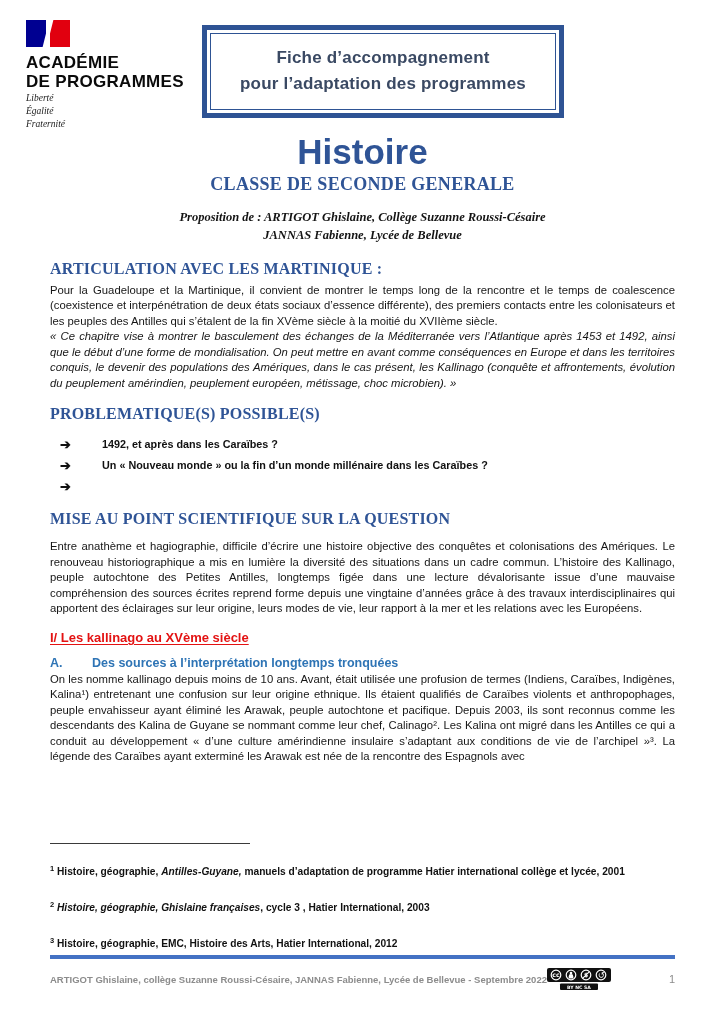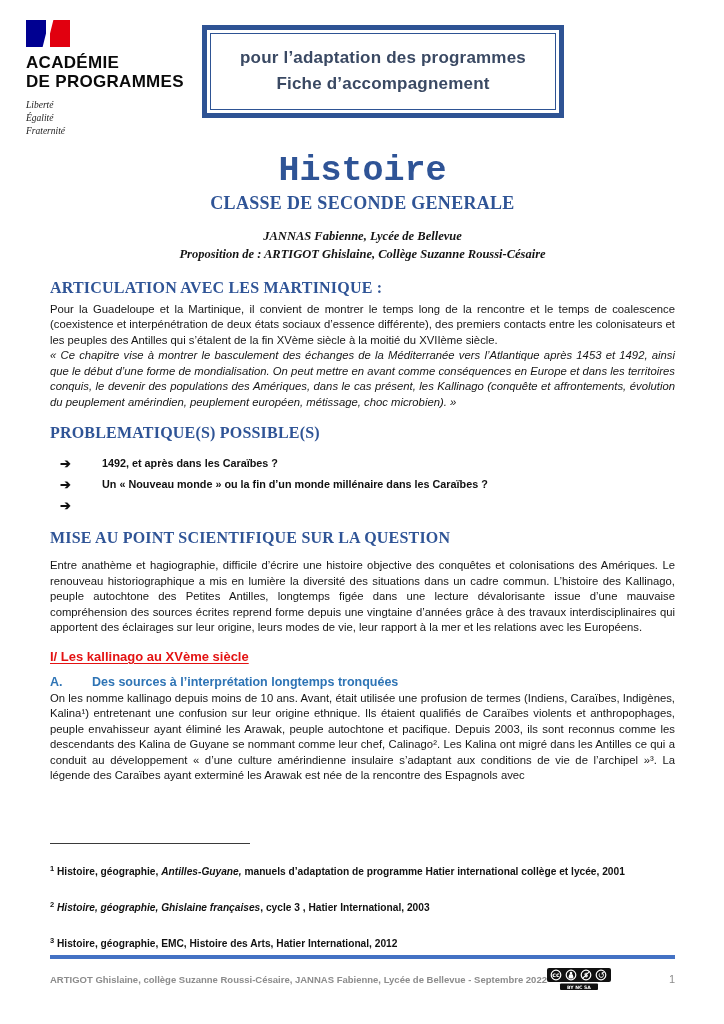--- a/index.html
+++ b/index.html
@@ -15,31 +15,31 @@
     display:flex;flex-direction:column;
   }
   
   .header{display:flex;align-items:flex-start;padding:20px 0 0 26px;flex:0 0 auto;}
   .brand{width:168px;flex:0 0 auto;}
   .flag{display:flex;width:44px;height:27px;margin-bottom:6px;}
   .flag-blue{width:20px;background:var(--flag-blue);}
   .flag-mid{width:4px;background:#fff;transform:skewX(-14deg);}
   .flag-red{width:20px;background:var(--flag-red);}
   .brand-name{font-weight:700;font-size:17px;line-height:1.14;color:#0a0a0a;letter-spacing:.3px;}
-  .motto{margin-top:7px;font-family:"Liberation Serif",serif;font-style:italic;font-size:9.5px;line-height:1.38;color:#1a1a1a;}
+  .motto{font-family:"Liberation Serif",serif;font-style:italic;font-size:9.5px;line-height:1.38;color:#1a1a1a;}
   .banner{
     margin-left:8px;margin-top:5px;width:362px;
     border:5px solid var(--banner-navy);
     box-shadow:inset 0 0 0 3px #fff,inset 0 0 0 4px var(--banner-navy);
     padding:15px 8px 17px;text-align:center;font-weight:700;font-size:17px;
     line-height:1.5;color:#3A4963;letter-spacing:.2px;
   }
   
   .main{padding:0 49px 0 50px;flex:0 0 auto;}
-  .title{margin-top:15px;text-align:center;font-family:Liberation Mono, monospace;font-weight:700;font-size:35px;line-height:1.05;color:var(--title-blue);}
+  .title{margin-top:3px;text-align:center;font-family:Liberation Sans, sans-serif;font-weight:700;font-size:35px;line-height:1.05;color:var(--title-blue);}
   .subtitle{margin-top:3px;text-align:center;font-family:"Liberation Serif",serif;font-weight:700;font-size:18px;letter-spacing:.3px;color:var(--title-blue);}
   .proposition{margin-top:14px;text-align:center;font-family:"Liberation Serif",serif;font-weight:700;font-style:italic;font-size:12.5px;line-height:1.42;color:#141414;}
   .theme{margin-top:19px;font-weight:700;font-size:12.4px;line-height:1.58;color:var(--theme-red);}
   .sec-heading{font-family:"Liberation Serif",serif;font-weight:700;font-size:16px;letter-spacing:.2px;color:var(--title-blue);line-height:1.2;}
   .m-art{margin-top:15px;}
   .m-prob{margin-top:13px;}
   .m-mise{margin-top:12px;}
   p.body{font-size:11.3px;line-height:15.5px;text-align:justify;color:#161616;}
   .first{margin-top:4px;}
   .it,.italic{font-style:italic;}
@@ -78,32 +78,32 @@
         <div>ACADÉMIE</div>
         <div>DE PROGRAMMES</div>
       </div>
       <div class="motto">
         <div>Liberté</div>
         <div>Égalité</div>
         <div>Fraternité</div>
       </div>
     </div>
     <div class="banner">
+      <div>Fiche d’accompagnement</div>
       <div>pour l’adaptation des programmes</div>
-      <div>Fiche d’accompagnement</div>
     </div>
   </div>
 
   <div class="main">
     <div class="title">Histoire</div>
     <div class="subtitle">CLASSE DE SECONDE GENERALE</div>
 
     <div class="proposition">
+      <div>Proposition de :  ARTIGOT Ghislaine, Collège Suzanne Roussi-Césaire</div>
       <div>JANNAS Fabienne, Lycée de Bellevue</div>
-      <div>Proposition de :  ARTIGOT Ghislaine, Collège Suzanne Roussi-Césaire</div>
     </div>
 
 
     <div class="sec-heading m-art">ARTICULATION AVEC LES MARTINIQUE :</div>
     <p class="body first">Pour la Guadeloupe et la Martinique, il convient de montrer le temps long de la rencontre et le temps de coalescence (coexistence et interpénétration de deux états sociaux d’essence différente), des premiers contacts entre les colonisateurs et les peuples des Antilles qui s’étalent de la fin XVème siècle à la moitié du XVIIème siècle.</p>
     <p class="body italic">« Ce chapitre vise à montrer le basculement des échanges de la Méditerranée vers l’Atlantique après 1453 et 1492, ainsi que le début d’une forme de mondialisation. On peut mettre en avant comme conséquences en Europe et dans les territoires conquis, le devenir des populations des Amériques, dans le cas présent, les Kallinago (conquête et affrontements, évolution du peuplement amérindien, peuplement européen, métissage, choc microbien). »</p>
 
     <div class="sec-heading m-prob">PROBLEMATIQUE(S) POSSIBLE(S)</div>
     <div class="bullets">
       <div class="bullet">

